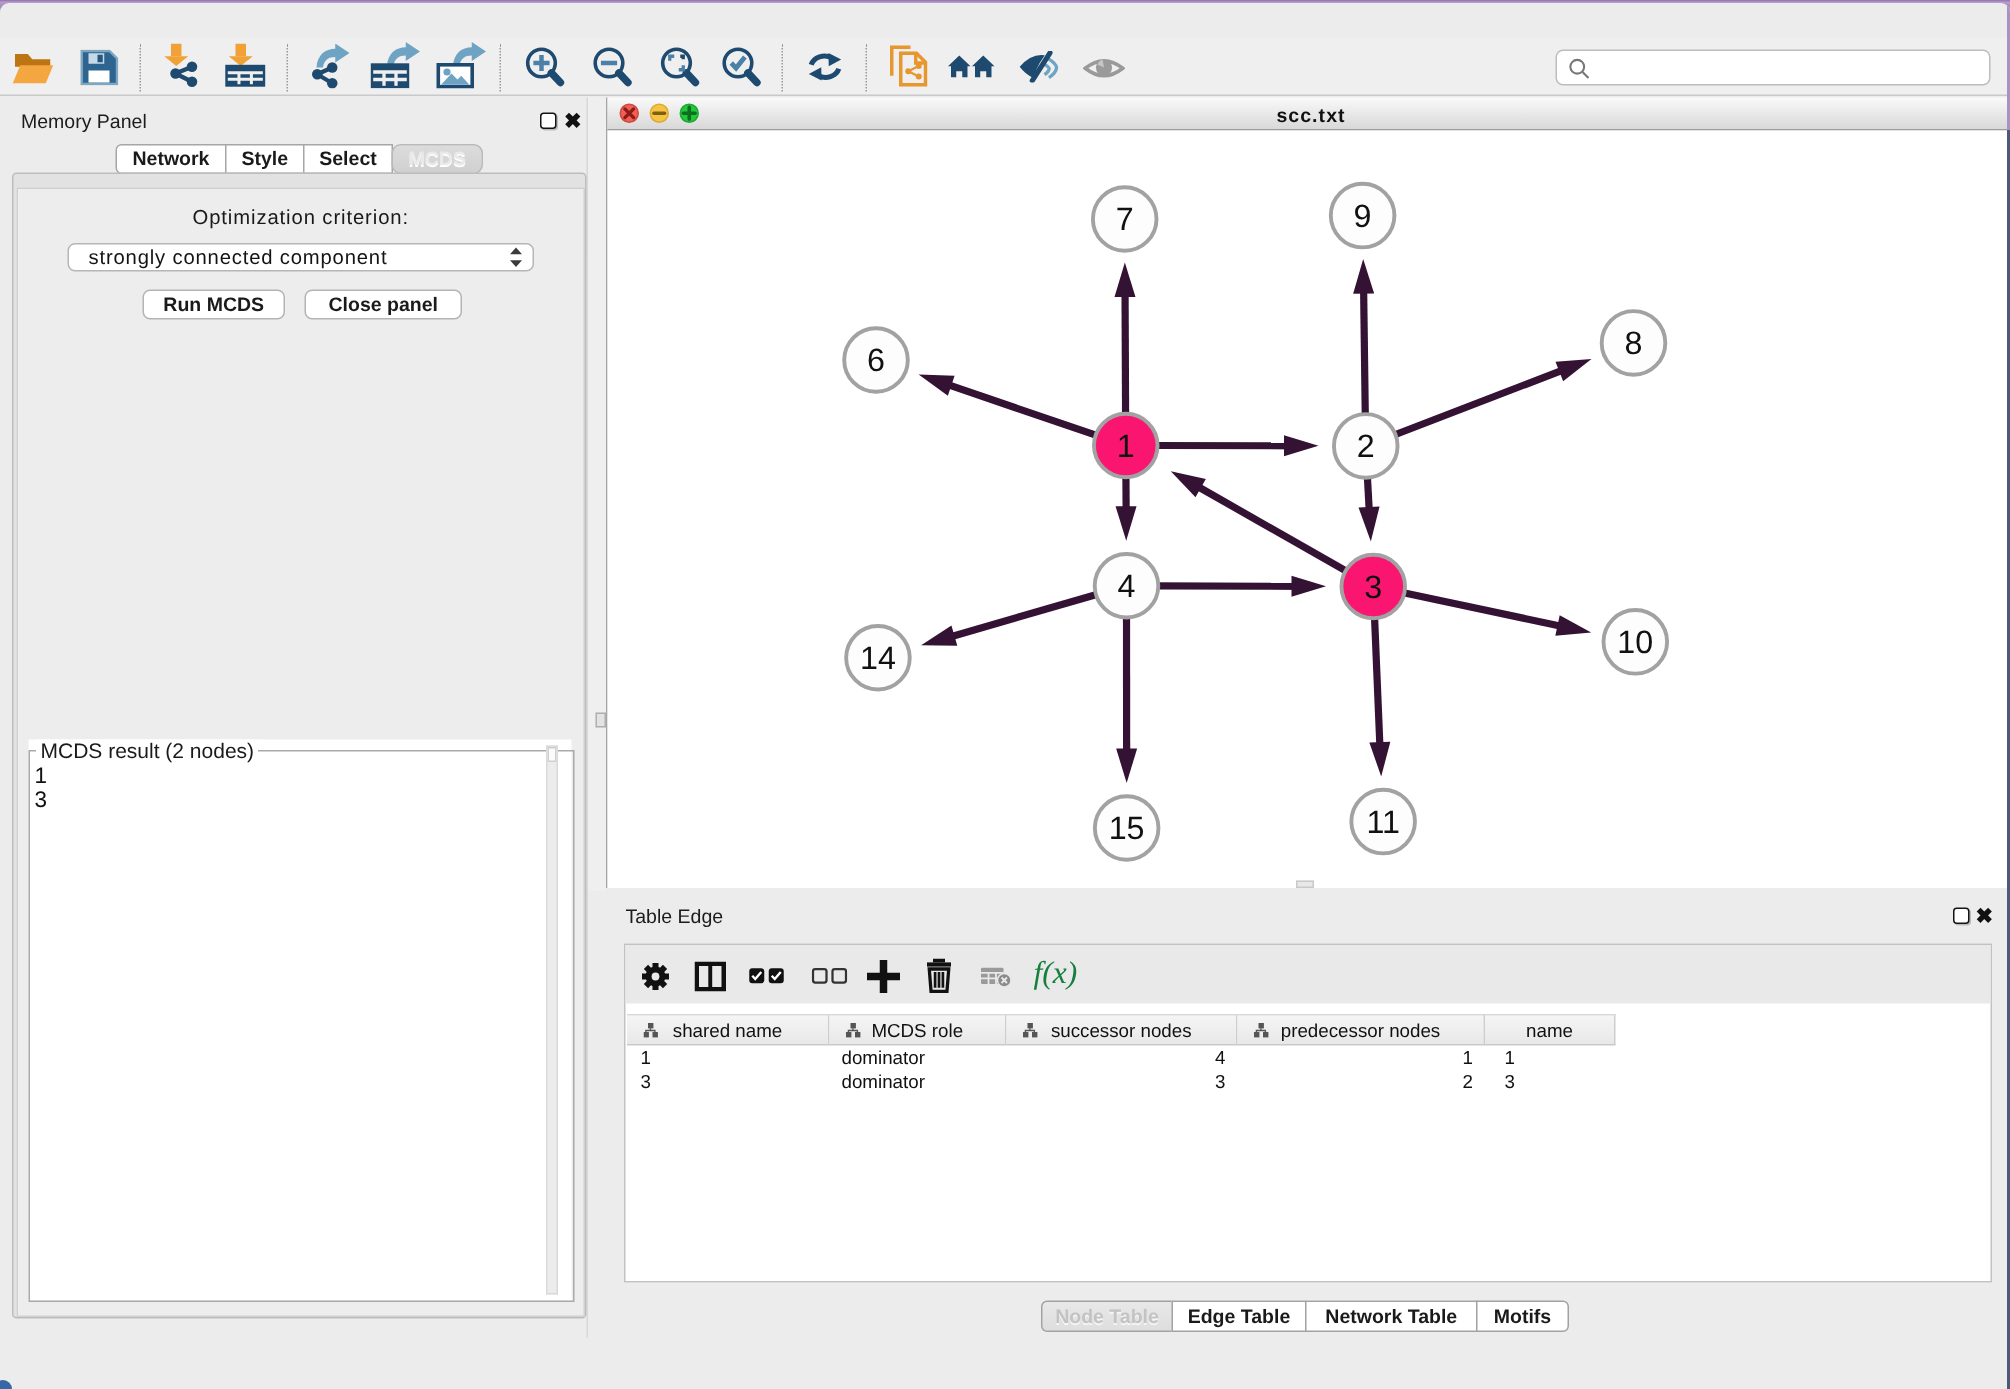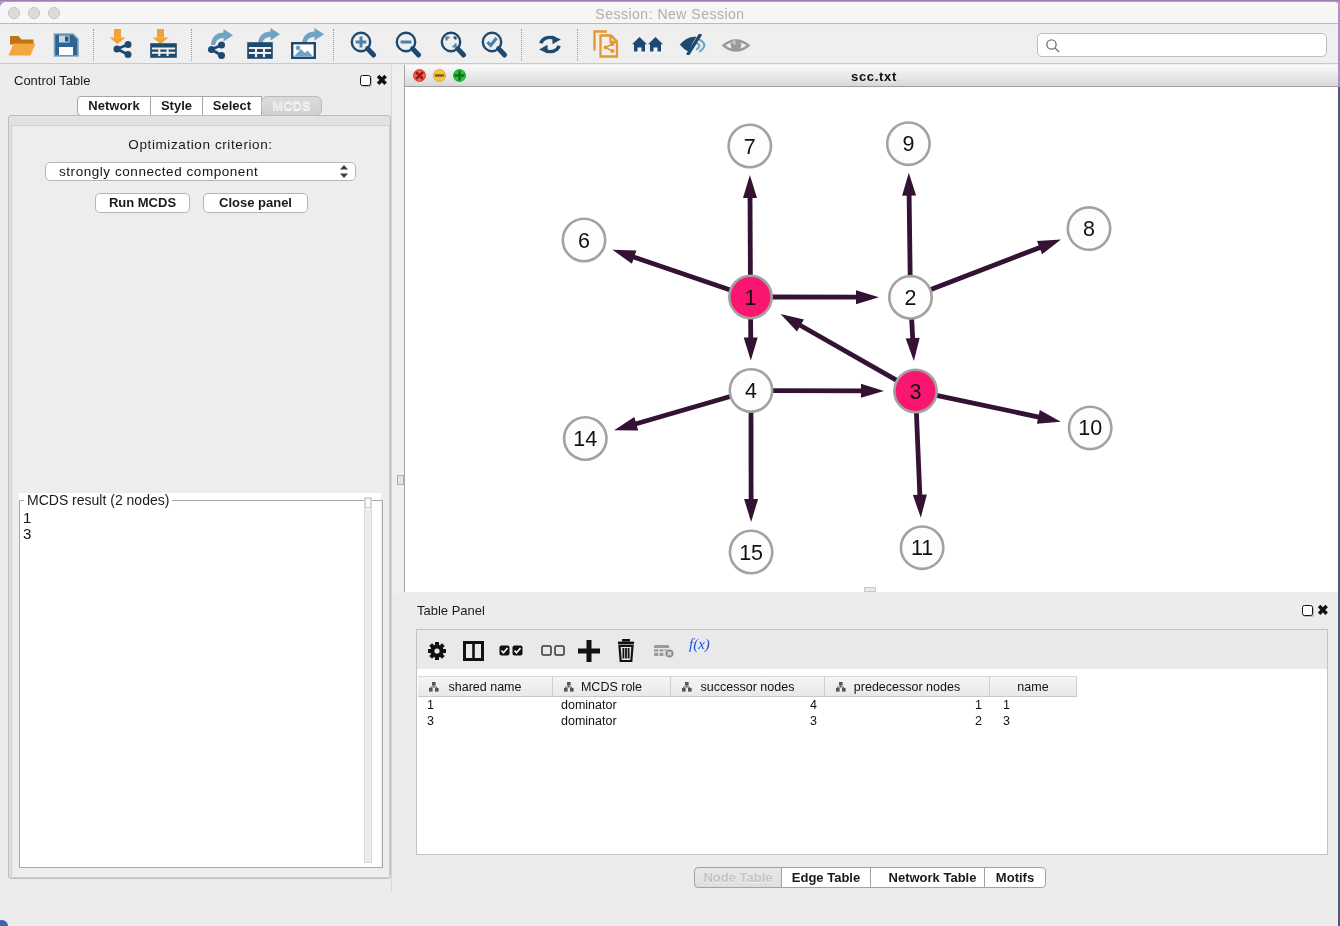--- a/index.html
+++ b/index.html
@@ -45,26 +45,20 @@
 .thcell { position:absolute; top:0; height:21px; background:linear-gradient(#f5f5f5,#e8e8e8); border-right:1px solid #cecece; border-bottom:1px solid #c9c9c9; border-top:1px solid #d8d8d8; font-size:12.5px; color:#111; text-align:center; line-height:20px; }
 .trow { position:absolute; font-size:12.5px; color:#111; }
 .btab { position:absolute; top:0; height:21px; background:#fff; border:1px solid #a2a2a2; font-size:13px; font-weight:bold; color:#1a1a1a; text-align:center; line-height:19px; }
 
 #statusbar { position:absolute; left:0; top:889px; width:1340px; height:34px; background:#ececec; border-top:1px solid #c6c6c6; }
 #rightstrip { position:absolute; right:0; top:0; width:2px; height:924px; background:linear-gradient(#a991c1 0px,#a991c1 85px,#4d5a77 85px,#4d5a77 924px); }
 </style>
 </head>
 <body>
 <div id="win">
-  <div id="titlebar">
-    <div class="tl" style="left:8px;"></div>
-    <div class="tl" style="left:28px;"></div>
-    <div class="tl" style="left:48px;"></div>
-    <div id="wtitle">Session: New Session</div>
-  </div>
   <div id="toolbar">
     <svg class="ticon" style="left:8px;top:9px;" width="28" height="22" viewBox="0 0 28 22">
         <path d="M2 2 h8.5 l3 3.5 h12 v5 h-23.5 z" fill="#bd7413"></path>
         <path d="M0.5 21.5 L5.5 9.5 h22 L22.5 21.5 z" fill="#f4a640"></path>
       </svg>
     <svg class="ticon" style="left:53px;top:8px;" width="26" height="24" viewBox="0 0 26 24">
         <path d="M1.5 1 h18.5 l5 5 v17 h-23.5 z" fill="#2d6590"></path>
 <path d="M1.5 1 h18.5 l5 5 v17 h-23.5 z" fill="none" stroke="#7fa6c0" stroke-width="1.6"></path>
 <rect x="6" y="2.5" width="10.5" height="7" fill="#c6d9e6"></rect>
         <rect x="12" y="3.5" width="3.5" height="5" fill="#24567e"></rect>
@@ -202,21 +196,21 @@
     <div class="tsep" style="left:521px;"></div>
     <div class="tsep" style="left:577px;"></div>
     <div id="search">
         <svg width="16" height="16" style="position:absolute;left:7px;top:4px;" viewBox="0 0 16 16">
           <circle cx="6.5" cy="6.5" r="4.6" fill="none" stroke="#777" stroke-width="1.4"></circle>
           <line x1="10" y1="10" x2="14" y2="14" stroke="#777" stroke-width="1.4"></line>
         </svg>
       </div>
   </div>
   <div id="cpanel">
-    <div class="phead" style="position:absolute;left:14px;top:8px;">Control Table</div>
+    <div class="phead" style="position:absolute;left:14px;top:8px;">Memory Panel</div>
     <div class="wicon" style="left:360px;top:10px;"></div>
     <div class="xicon" style="left:376px;top:10px;">✖</div>
     <div id="tabs">
       <div class="tab" style="left:0; width:74px; border-radius:4px 0 0 4px;">Network</div>
       <div class="tab" style="left:73px; width:53px;">Style</div>
       <div class="tab" style="left:125px; width:60px;">Select</div>
       <div class="tab" id="tabmcds" style="left:184px; width:61px;">MCDS</div>
     </div>
     <div id="tabcontent">
       <div id="tabinner">
@@ -315,21 +309,21 @@
       <text x="504.4" y="64.2" font-size="21.5" fill="#111" text-anchor="middle" font-family="Liberation Sans">9</text>
       <text x="686.2" y="348.4" font-size="21.5" fill="#111" text-anchor="middle" font-family="Liberation Sans">10</text>
       <text x="518.1" y="468.2" font-size="21.5" fill="#111" text-anchor="middle" font-family="Liberation Sans">11</text>
       <text x="181.3" y="359.0" font-size="21.5" fill="#111" text-anchor="middle" font-family="Liberation Sans">14</text>
       <text x="347.1" y="472.5" font-size="21.5" fill="#111" text-anchor="middle" font-family="Liberation Sans">15</text>
       </svg>
       <div style="position:absolute;left:459px;bottom:0;width:12px;height:5px;background:#e8e8e8;border:1px solid #c9c9c9;"></div>
     </div>
   </div>
   <div id="tpanel">
-    <div class="phead" style="position:absolute;left:25px;top:9px;">Table Panel</div>
+    <div class="phead" style="position:absolute;left:25px;top:9px;">Table Edge</div>
     <div class="wicon" style="left:910px;top:11px;"></div>
     <div class="xicon" style="left:925px;top:11px;">✖</div>
     <div id="tcontainer">
       <div id="ttoolbar">
           <svg style="position:absolute;left:10px;top:11px;" width="20" height="20" viewBox="0 0 20 20">
             <g transform="translate(10,10)" fill="#111">
               <circle r="6.6"></circle>
               <rect x="-2" y="-9" width="4" height="5" transform="rotate(0)"></rect>
               <rect x="-2" y="-9" width="4" height="5" transform="rotate(45)"></rect>
               <rect x="-2" y="-9" width="4" height="5" transform="rotate(90)"></rect>
@@ -379,21 +373,21 @@
       <svg style="position:absolute;left:237px;top:15px;" width="21" height="14" viewBox="0 0 21 14">
             <g fill="#9a9a9a">
               <rect x="0" y="0" width="15" height="11" rx="1"></rect>
             </g>
             <g stroke="#e9e9e9" stroke-width="1.2">
               <path d="M0 3.6 h15 M0 7.2 h15 M5 3.6 v7.4 M10 3.6 v7.4"></path>
             </g>
 <circle cx="15.5" cy="8.5" r="4.5" fill="#8b8b8b" stroke="#e9e9e9" stroke-width="1"></circle>
             <path d="M13.7 6.7 l3.6 3.6 M17.3 6.7 l-3.6 3.6" stroke="#e9e9e9" stroke-width="1.3"></path>
           </svg>
-      <div style="position:absolute;left:272px;top:6px;font-family:'Liberation Serif',serif;font-style:italic;font-size:15px;color:#1d4ed8;">f(x)</div>
+      <div style="position:absolute;left:272px;top:6px;font-family:'Liberation Serif',serif;font-style:italic;font-size:21px;color:#15803d;">f(x)</div>
         </div>
       <div class="thcell" style="left:1px;top:46px;width:135px;"><svg width="10" height="10" viewBox="0 0 10 10" style="position:absolute;left:11px;top:5px;">
             <g fill="#555">
               <rect x="3" y="0" width="3.6" height="3.6"></rect>
               <rect x="0" y="6" width="3.6" height="3.6"></rect>
               <rect x="6" y="6" width="3.6" height="3.6"></rect>
               <path d="M4.6 3.5 v1.5 h-3 v1.5 M4.6 5 h3 v1.5" stroke="#555" stroke-width="0.9" fill="none"></path>
             </g>
           </svg>shared name</div>
       <div class="thcell" style="left:136px;top:46px;width:118px;"><svg width="10" height="10" viewBox="0 0 10 10" style="position:absolute;left:11px;top:5px;">
@@ -427,18 +421,18 @@
       <div class="trow" style="left:408px;top:68px;width:157px;text-align:right;">1</div>
       <div class="trow" style="left:586px;top:68px;">1</div>
       <div class="trow" style="left:10px;top:84px;">3</div>
       <div class="trow" style="left:144px;top:84px;">dominator</div>
       <div class="trow" style="left:254px;top:84px;width:146px;text-align:right;">3</div>
       <div class="trow" style="left:408px;top:84px;width:157px;text-align:right;">2</div>
       <div class="trow" style="left:586px;top:84px;">3</div>
     </div>
     <div class="btab" style="left:302px;top:273px;width:88px;background:linear-gradient(#e8e8e8,#dedede);color:#c3c3c3;text-shadow:0 1px 0 #f5f5f5;border-radius:4px 0 0 4px;">Node Table</div>
     <div class="btab" style="left:389px;top:273px;width:90px;">Edge Table</div>
-    <div class="btab" style="left:478px;top:273px;width:125px;">Network Table</div>
+    <div class="btab" style="left:478px;top:273px;width:115px;">Network Table</div>
     <div class="btab" style="left:592px;top:273px;width:62px;border-radius:0 4px 4px 0;">Motifs</div>
   </div>
   <div id="rightstrip"></div>
 </div>
 <div style="position:absolute;left:-4px;top:920px;width:12px;height:12px;border-radius:50%;background:#3668a6;"></div>
 
 </body></html>

